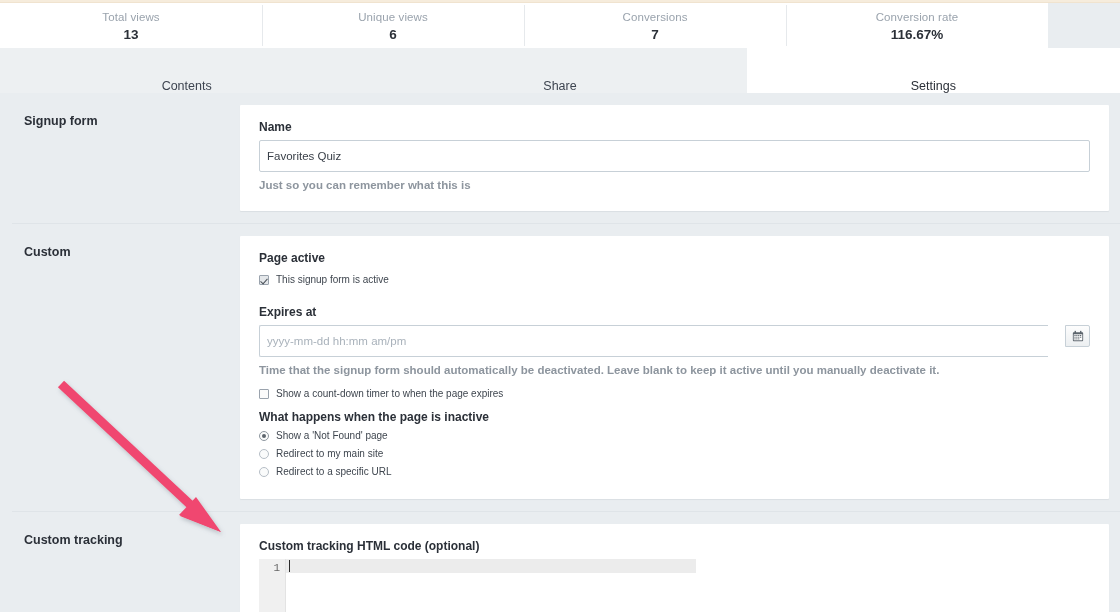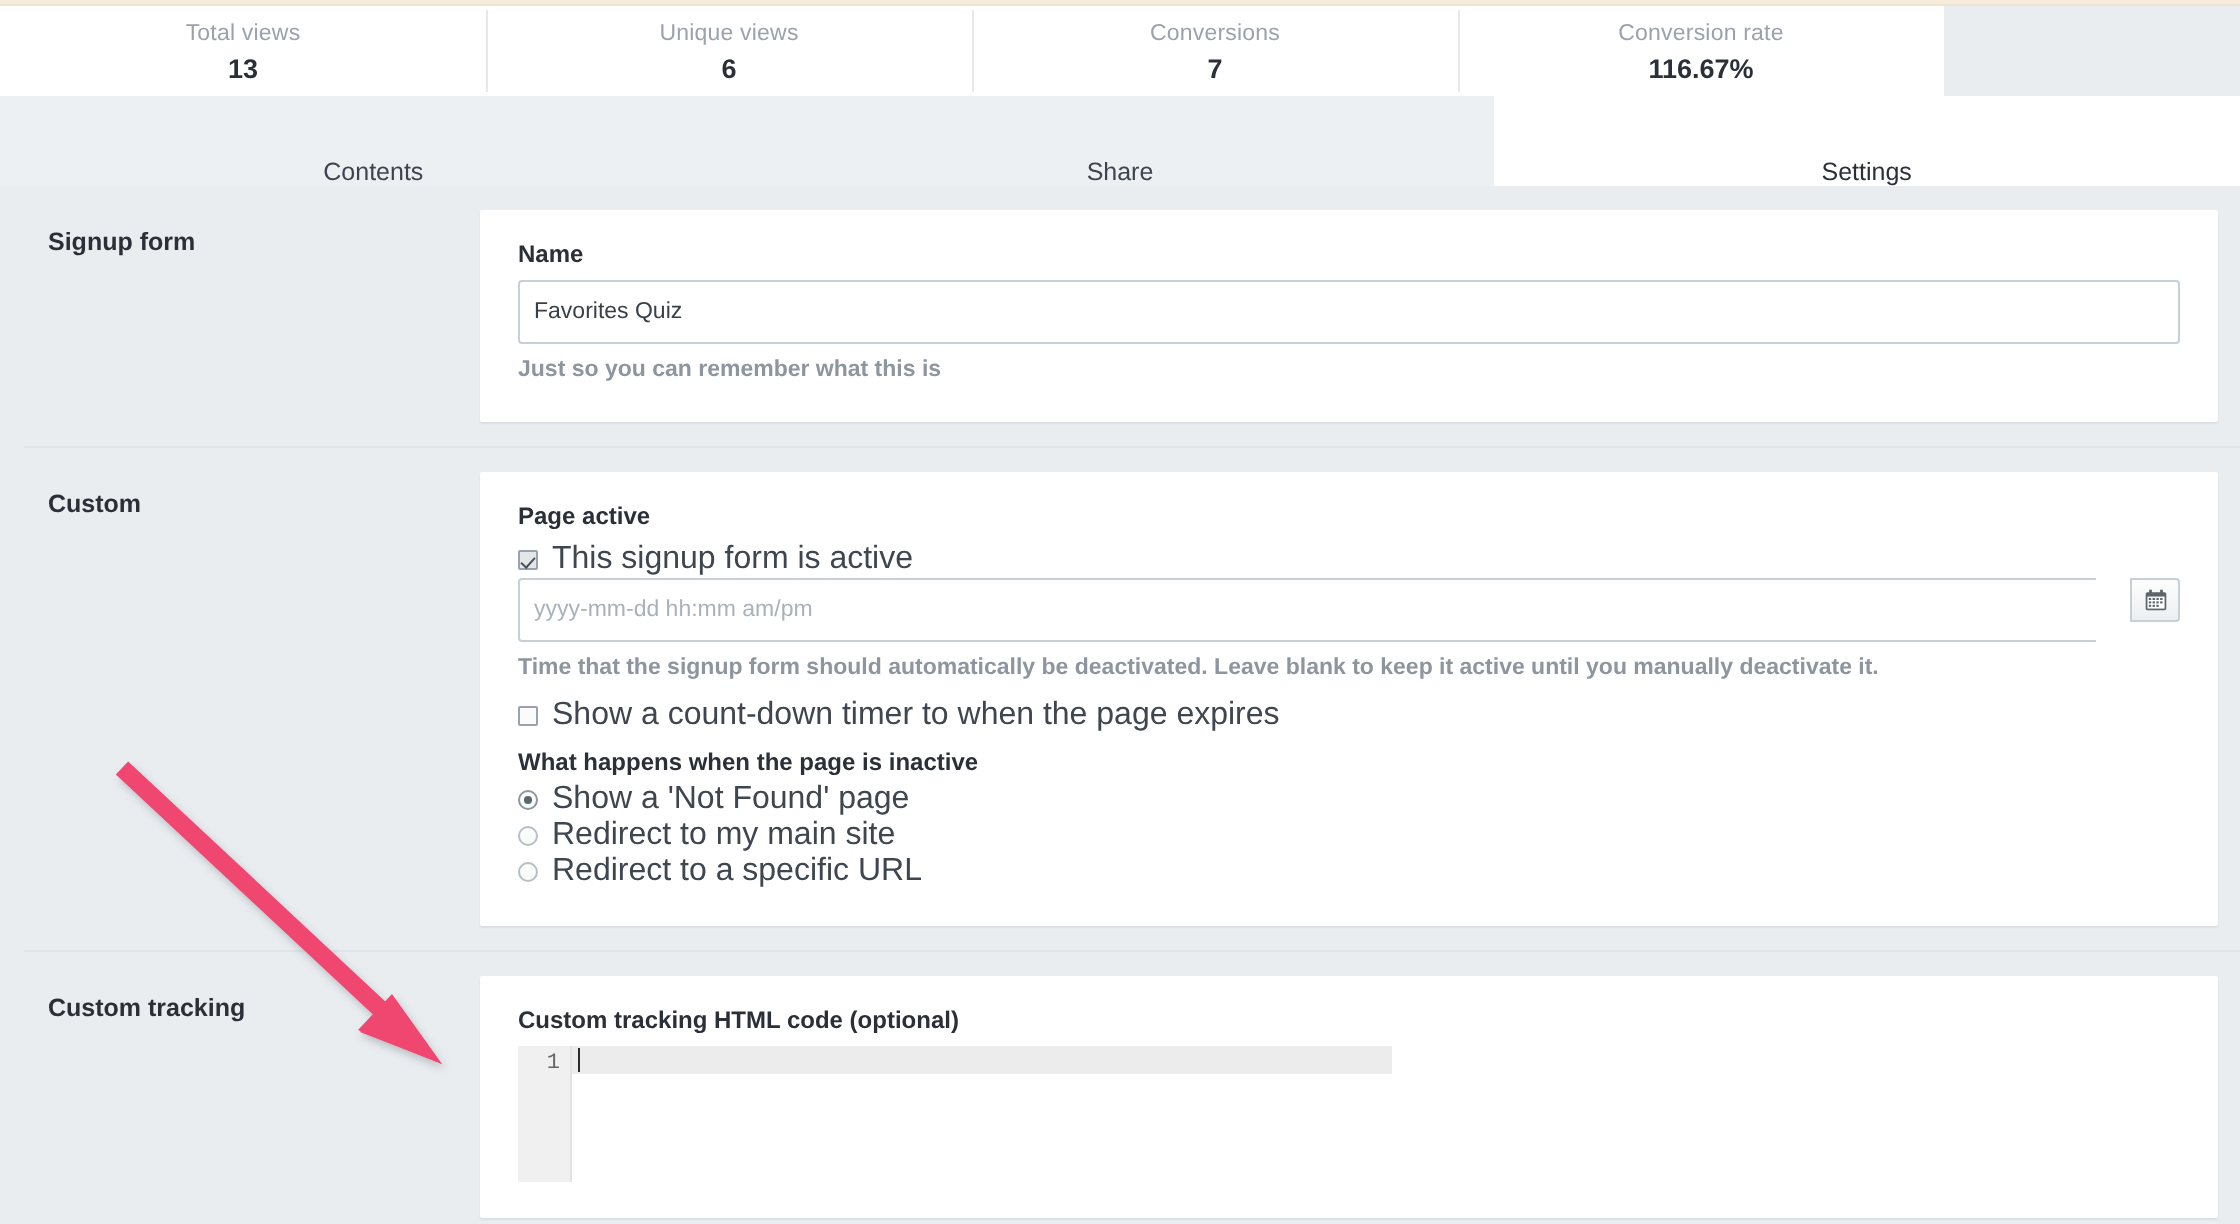--- a/index.html
+++ b/index.html
@@ -25,21 +25,21 @@
   .top-rule {
     position: absolute; top: 0; left: 0;
     width: 1120px; height: 3px;
     background: #f6ecdc;
     border-bottom: 1px solid #f0e3cf;
   }
 
   
   .stats {
     position: absolute; top: 3px; left: 0;
-    width: 972px; height: 45px;
+    width: 1048px; height: 45px;
     background: #ffffff;
     display: flex;
     align-items: center;
   }
   .stat {
     flex: 1 1 0;
     height: 45px;
     display: flex;
     flex-direction: column;
     align-items: center;
@@ -221,21 +221,21 @@
   .radio-row .dot.selected { border-color: #8e979f; }
   .radio-row .dot.selected::after {
     content: "";
     position: absolute;
     left: 2px; top: 2px;
     width: 4px; height: 4px;
     border-radius: 50%;
     background: #5d656d;
   }
   .opt-text {
-    font-size: 16px;
+    font-size: 10px;
     color: #3f464f;
   }
 
   
   .code-editor {
     width: 437px;
     height: 68px;
     background: #ffffff;
     border: none;
     display: flex;
@@ -334,20 +334,21 @@
       <div class="section-label">Custom</div>
       <div class="card">
 
         <div class="field-label">Page active</div>
 
         <div class="check-row">
           <span class="box checked"></span>
           <span class="opt-text">This signup form is active</span>
         </div>
 
+        <div class="field-label spaced">Expires at</div>
 
         <div class="input-group">
           <input class="text-input" type="text" placeholder="yyyy-mm-dd hh:mm am/pm" style="">
           <div class="calendar-btn">
             <svg width="12" height="12" viewBox="0 0 14 14">
               <rect x="1" y="2.5" width="12" height="10.5" rx="1" fill="#5c646c"></rect>
               <rect x="2" y="5" width="10" height="7" fill="#ffffff"></rect>
               <rect x="3" y="1" width="1.6" height="2.6" fill="#5c646c"></rect>
               <rect x="9.4" y="1" width="1.6" height="2.6" fill="#5c646c"></rect>
               <g fill="#5c646c">

